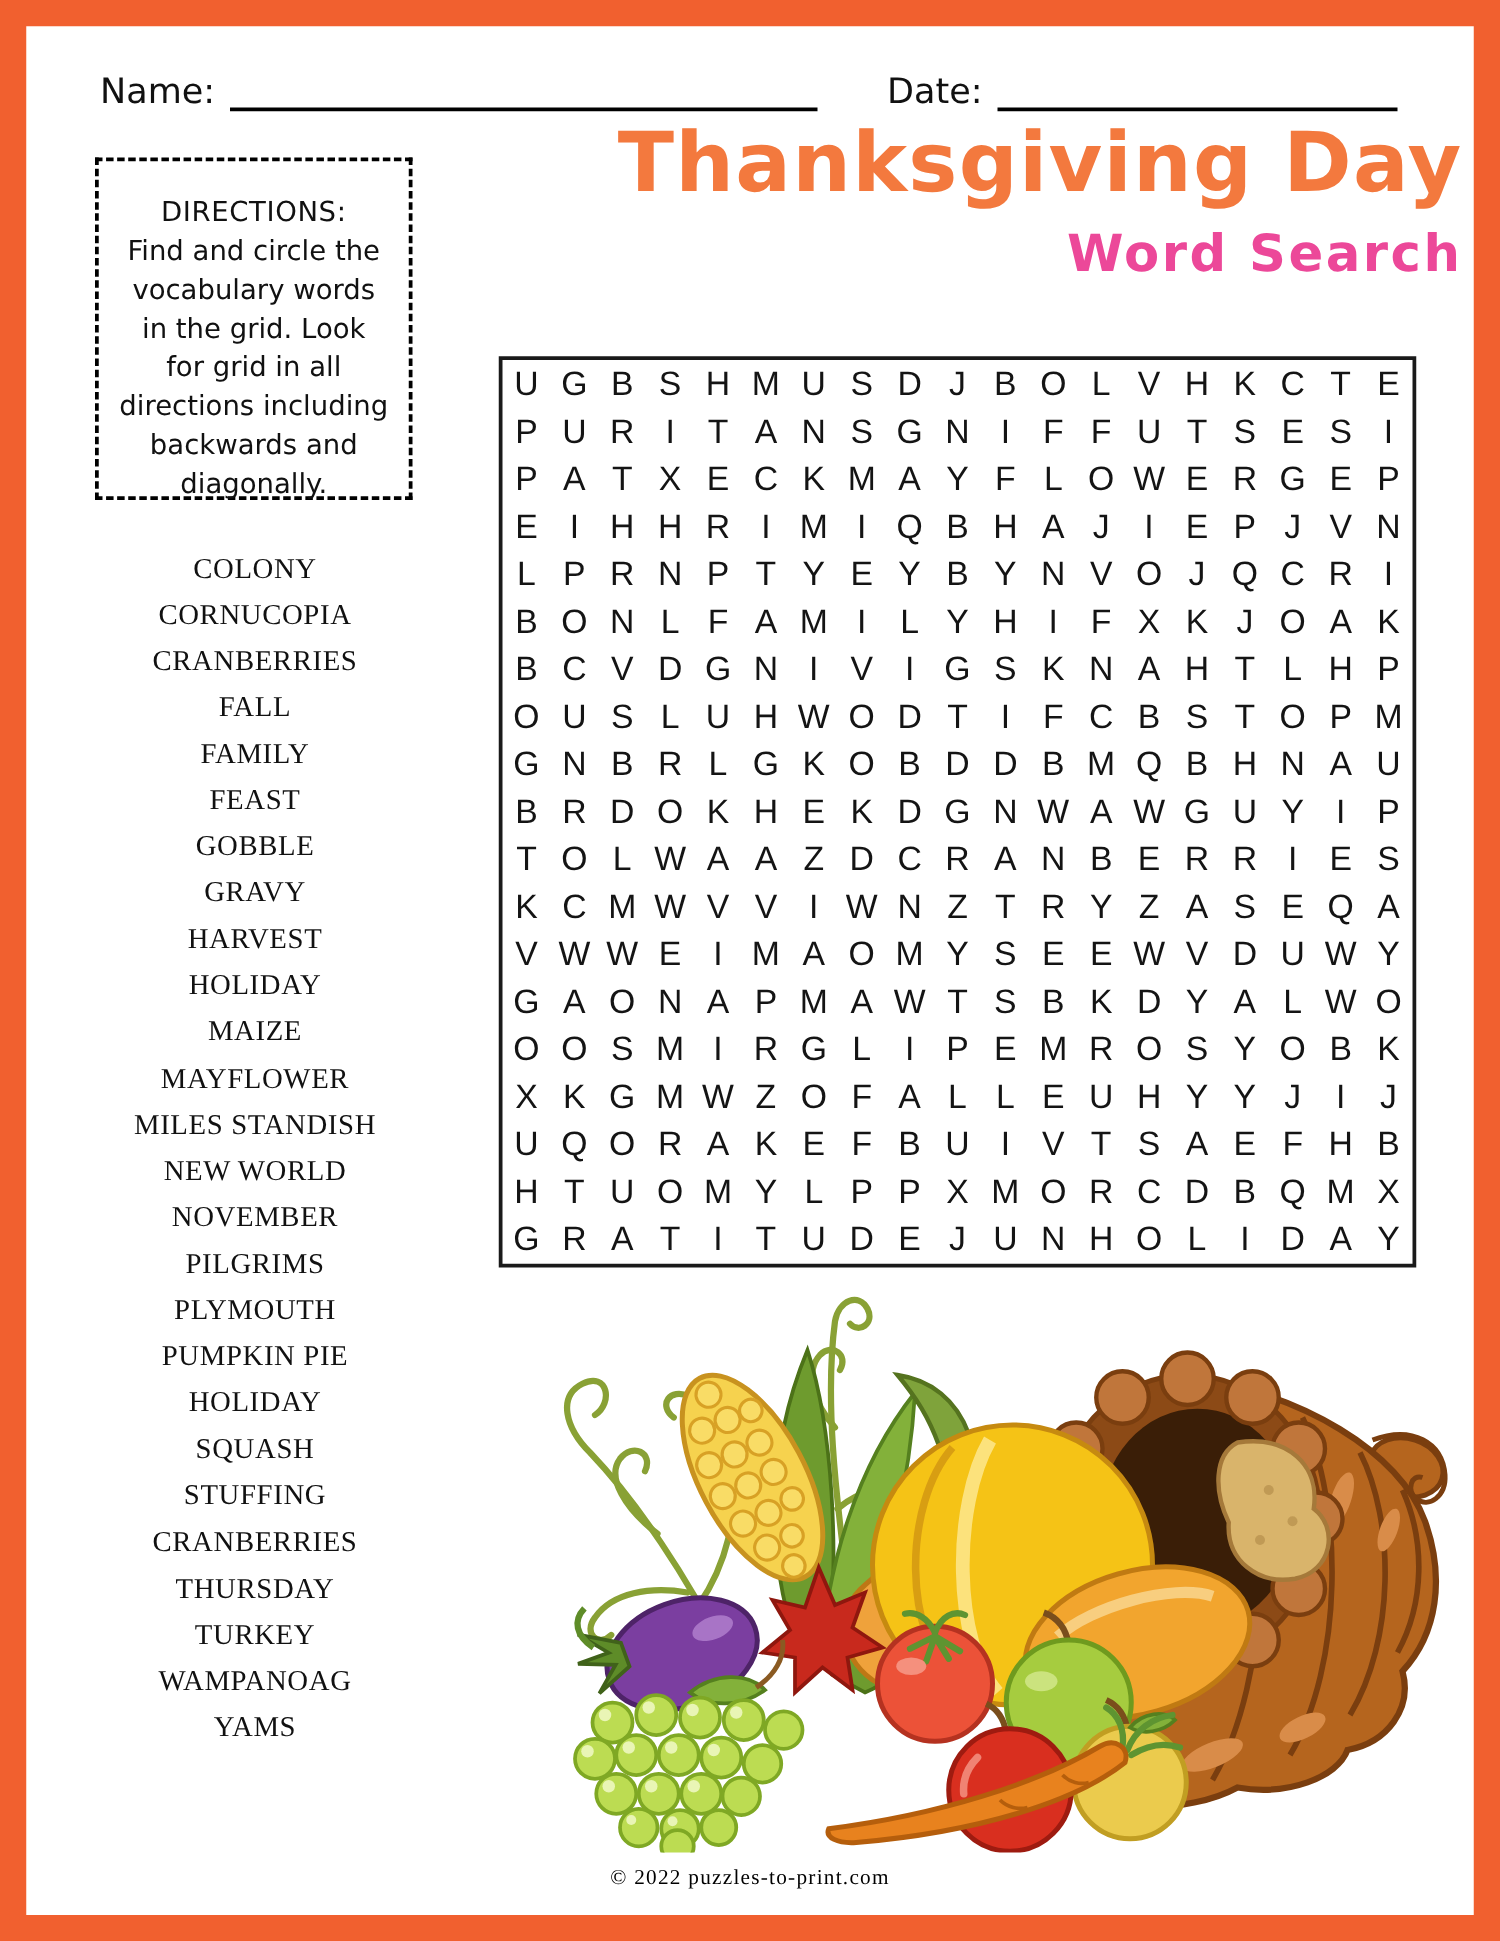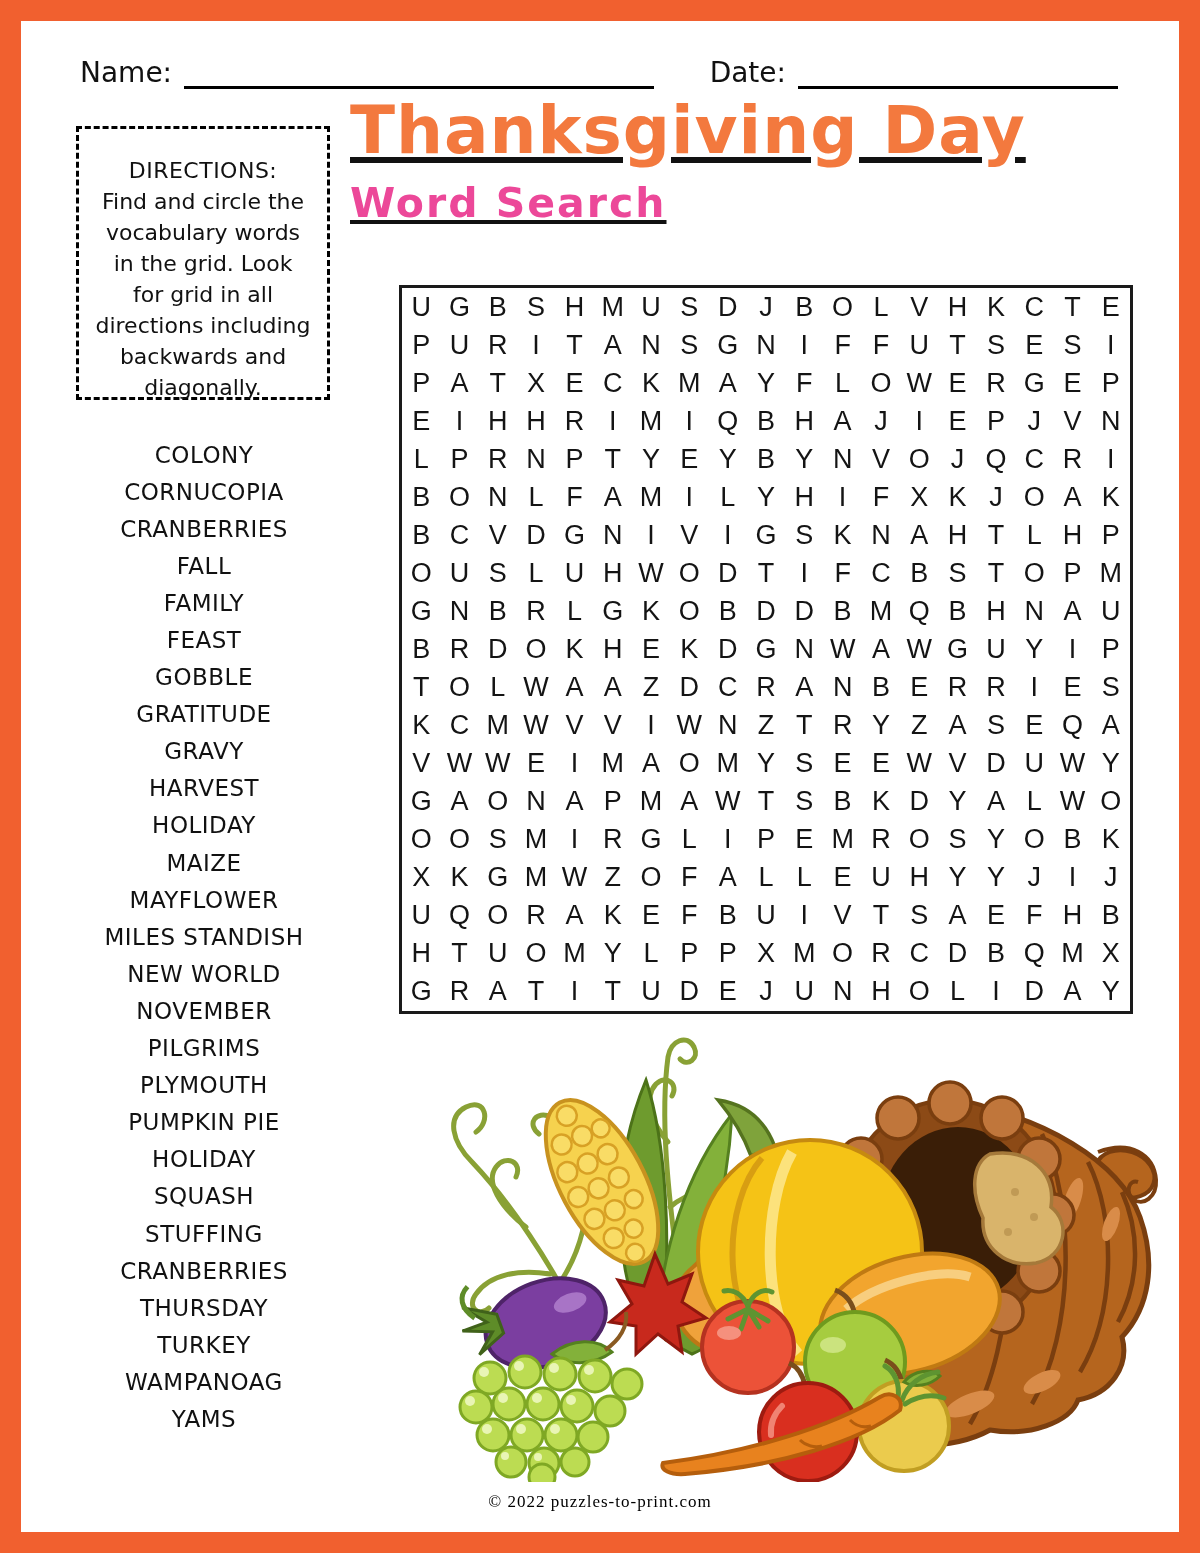--- a/index.html
+++ b/index.html
@@ -13,36 +13,36 @@
   .hline{border-bottom:3.5px solid #000;height:30px;}
   .name-line{flex:1;margin:0 56px 0 12px;}
   .date-line{width:320px;margin-left:12px;}
 
   
   .directions{position:absolute;left:76px;top:126px;width:254px;height:274px;box-sizing:border-box;
               border:3px dashed #000;text-align:center;font-size:22px;line-height:31px;padding-top:26px;}
   .directions .dhead{letter-spacing:0.5px;}
 
   
-  .title-area{position:absolute;left:350px;width:820px;top:92px;text-align:left;text-decoration:underline;}
+  .title-area{position:absolute;left:350px;width:820px;top:92px;text-align:right;}
   .title-area h1{margin:0;font-size:66px;font-weight:bold;letter-spacing:1px;color:#F3793E;
                  font-family:"DejaVu Sans",sans-serif;}
   .title-area h2{margin:10px 0 0 0;font-size:41px;font-weight:bold;letter-spacing:2px;color:#ec4899;}
 
   
   .grid{position:absolute;left:399px;top:285px;width:734px;height:729px;box-sizing:border-box;
         border:3px solid #1a1a1a;display:grid;grid-template-columns:repeat(19,1fr);
         grid-template-rows:repeat(19,1fr);font-family:"Liberation Sans","DejaVu Sans",sans-serif;
         font-size:27px;color:#141414;}
   .cell{display:flex;align-items:center;justify-content:center;user-select:none;}
 
   
   .word-list{position:absolute;left:58px;top:436px;width:292px;text-align:center;}
   .word{height:37.1px;display:flex;align-items:center;justify-content:center;
-        font-size:23px;letter-spacing:0.5px;}
+        font-size:23px;letter-spacing:0.5px;font-family:Liberation Serif, serif;}
 
   
   .cornucopia{position:absolute;left:430px;top:1022px;width:730px;height:460px;z-index:5;}
 
   
   .footer{position:absolute;left:0;right:0;top:1492px;text-align:center;
           font-family:"Liberation Serif",serif;font-size:17px;color:#000000;letter-spacing:1px;}
 </style>
 </head>
 <body>
@@ -440,21 +440,20 @@
     </div>
 
   <div class="word-list" id="word-list">
       <div class="word">COLONY</div>
       <div class="word">CORNUCOPIA</div>
       <div class="word">CRANBERRIES</div>
       <div class="word">FALL</div>
       <div class="word">FAMILY</div>
       <div class="word">FEAST</div>
       <div class="word">GOBBLE</div>
-      <div class="word">GRATITUDE</div>
       <div class="word">GRAVY</div>
       <div class="word">HARVEST</div>
       <div class="word">HOLIDAY</div>
       <div class="word">MAIZE</div>
       <div class="word">MAYFLOWER</div>
       <div class="word">MILES STANDISH</div>
       <div class="word">NEW WORLD</div>
       <div class="word">NOVEMBER</div>
       <div class="word">PILGRIMS</div>
       <div class="word">PLYMOUTH</div>

